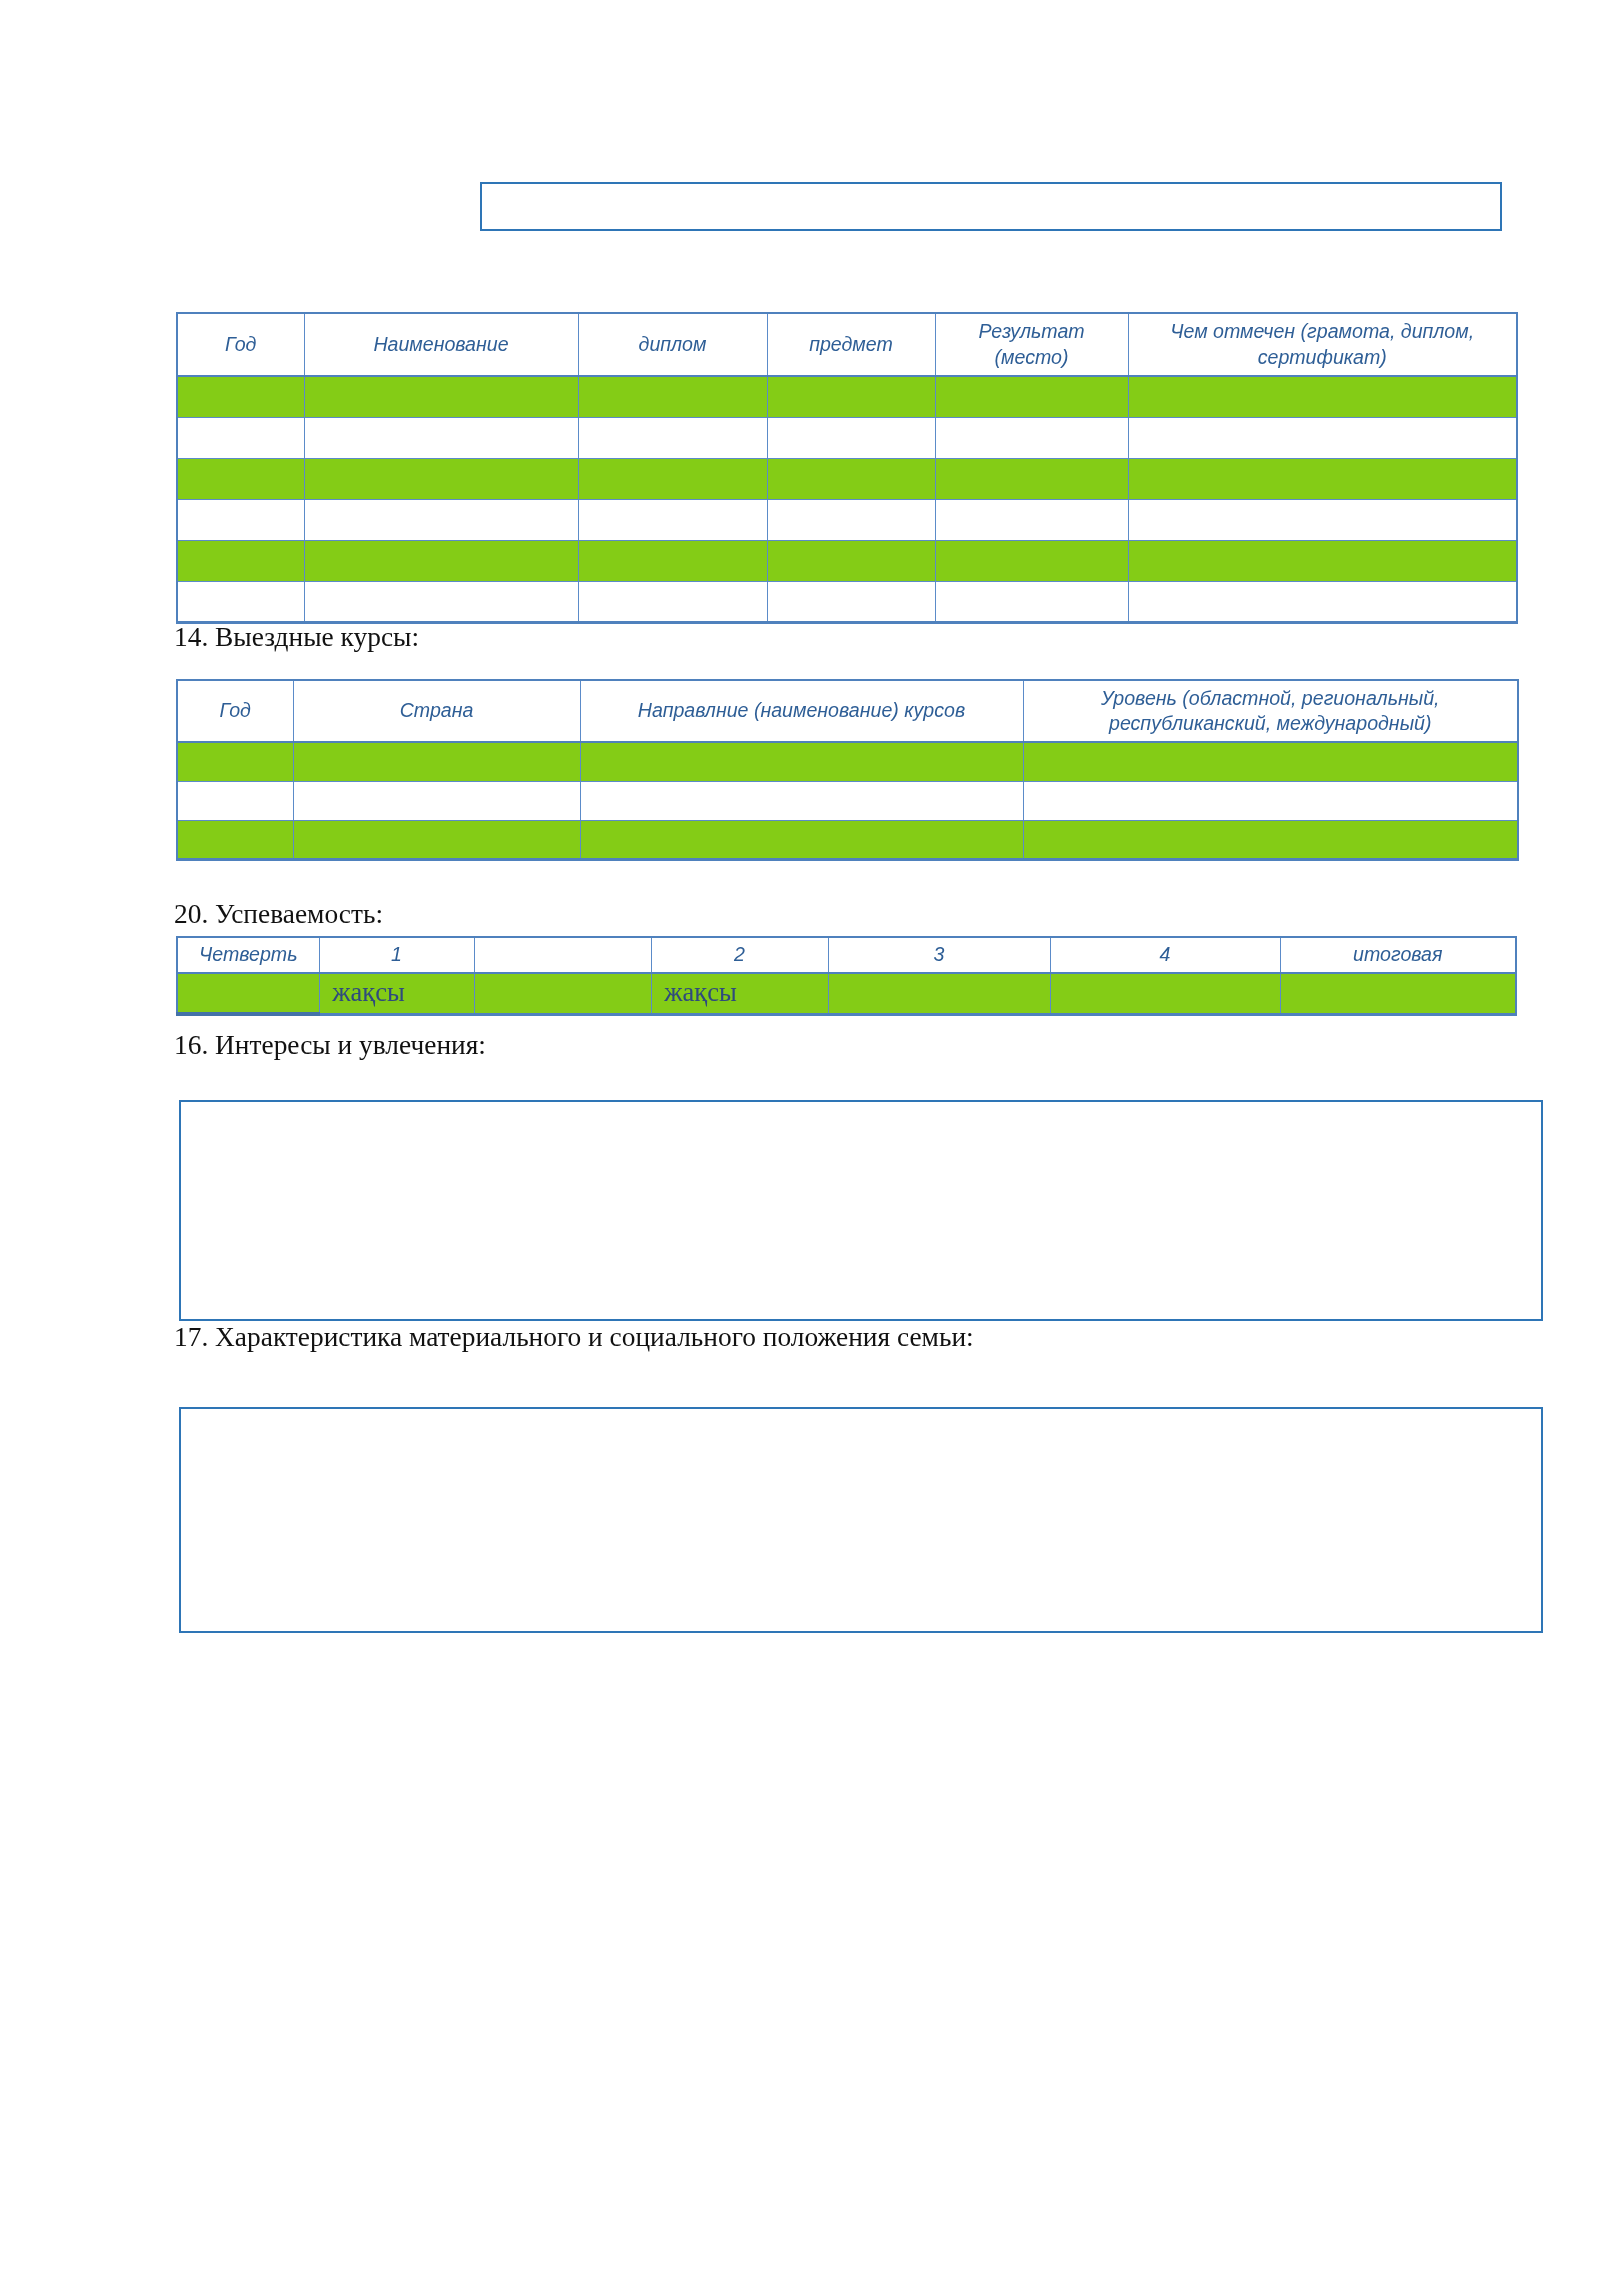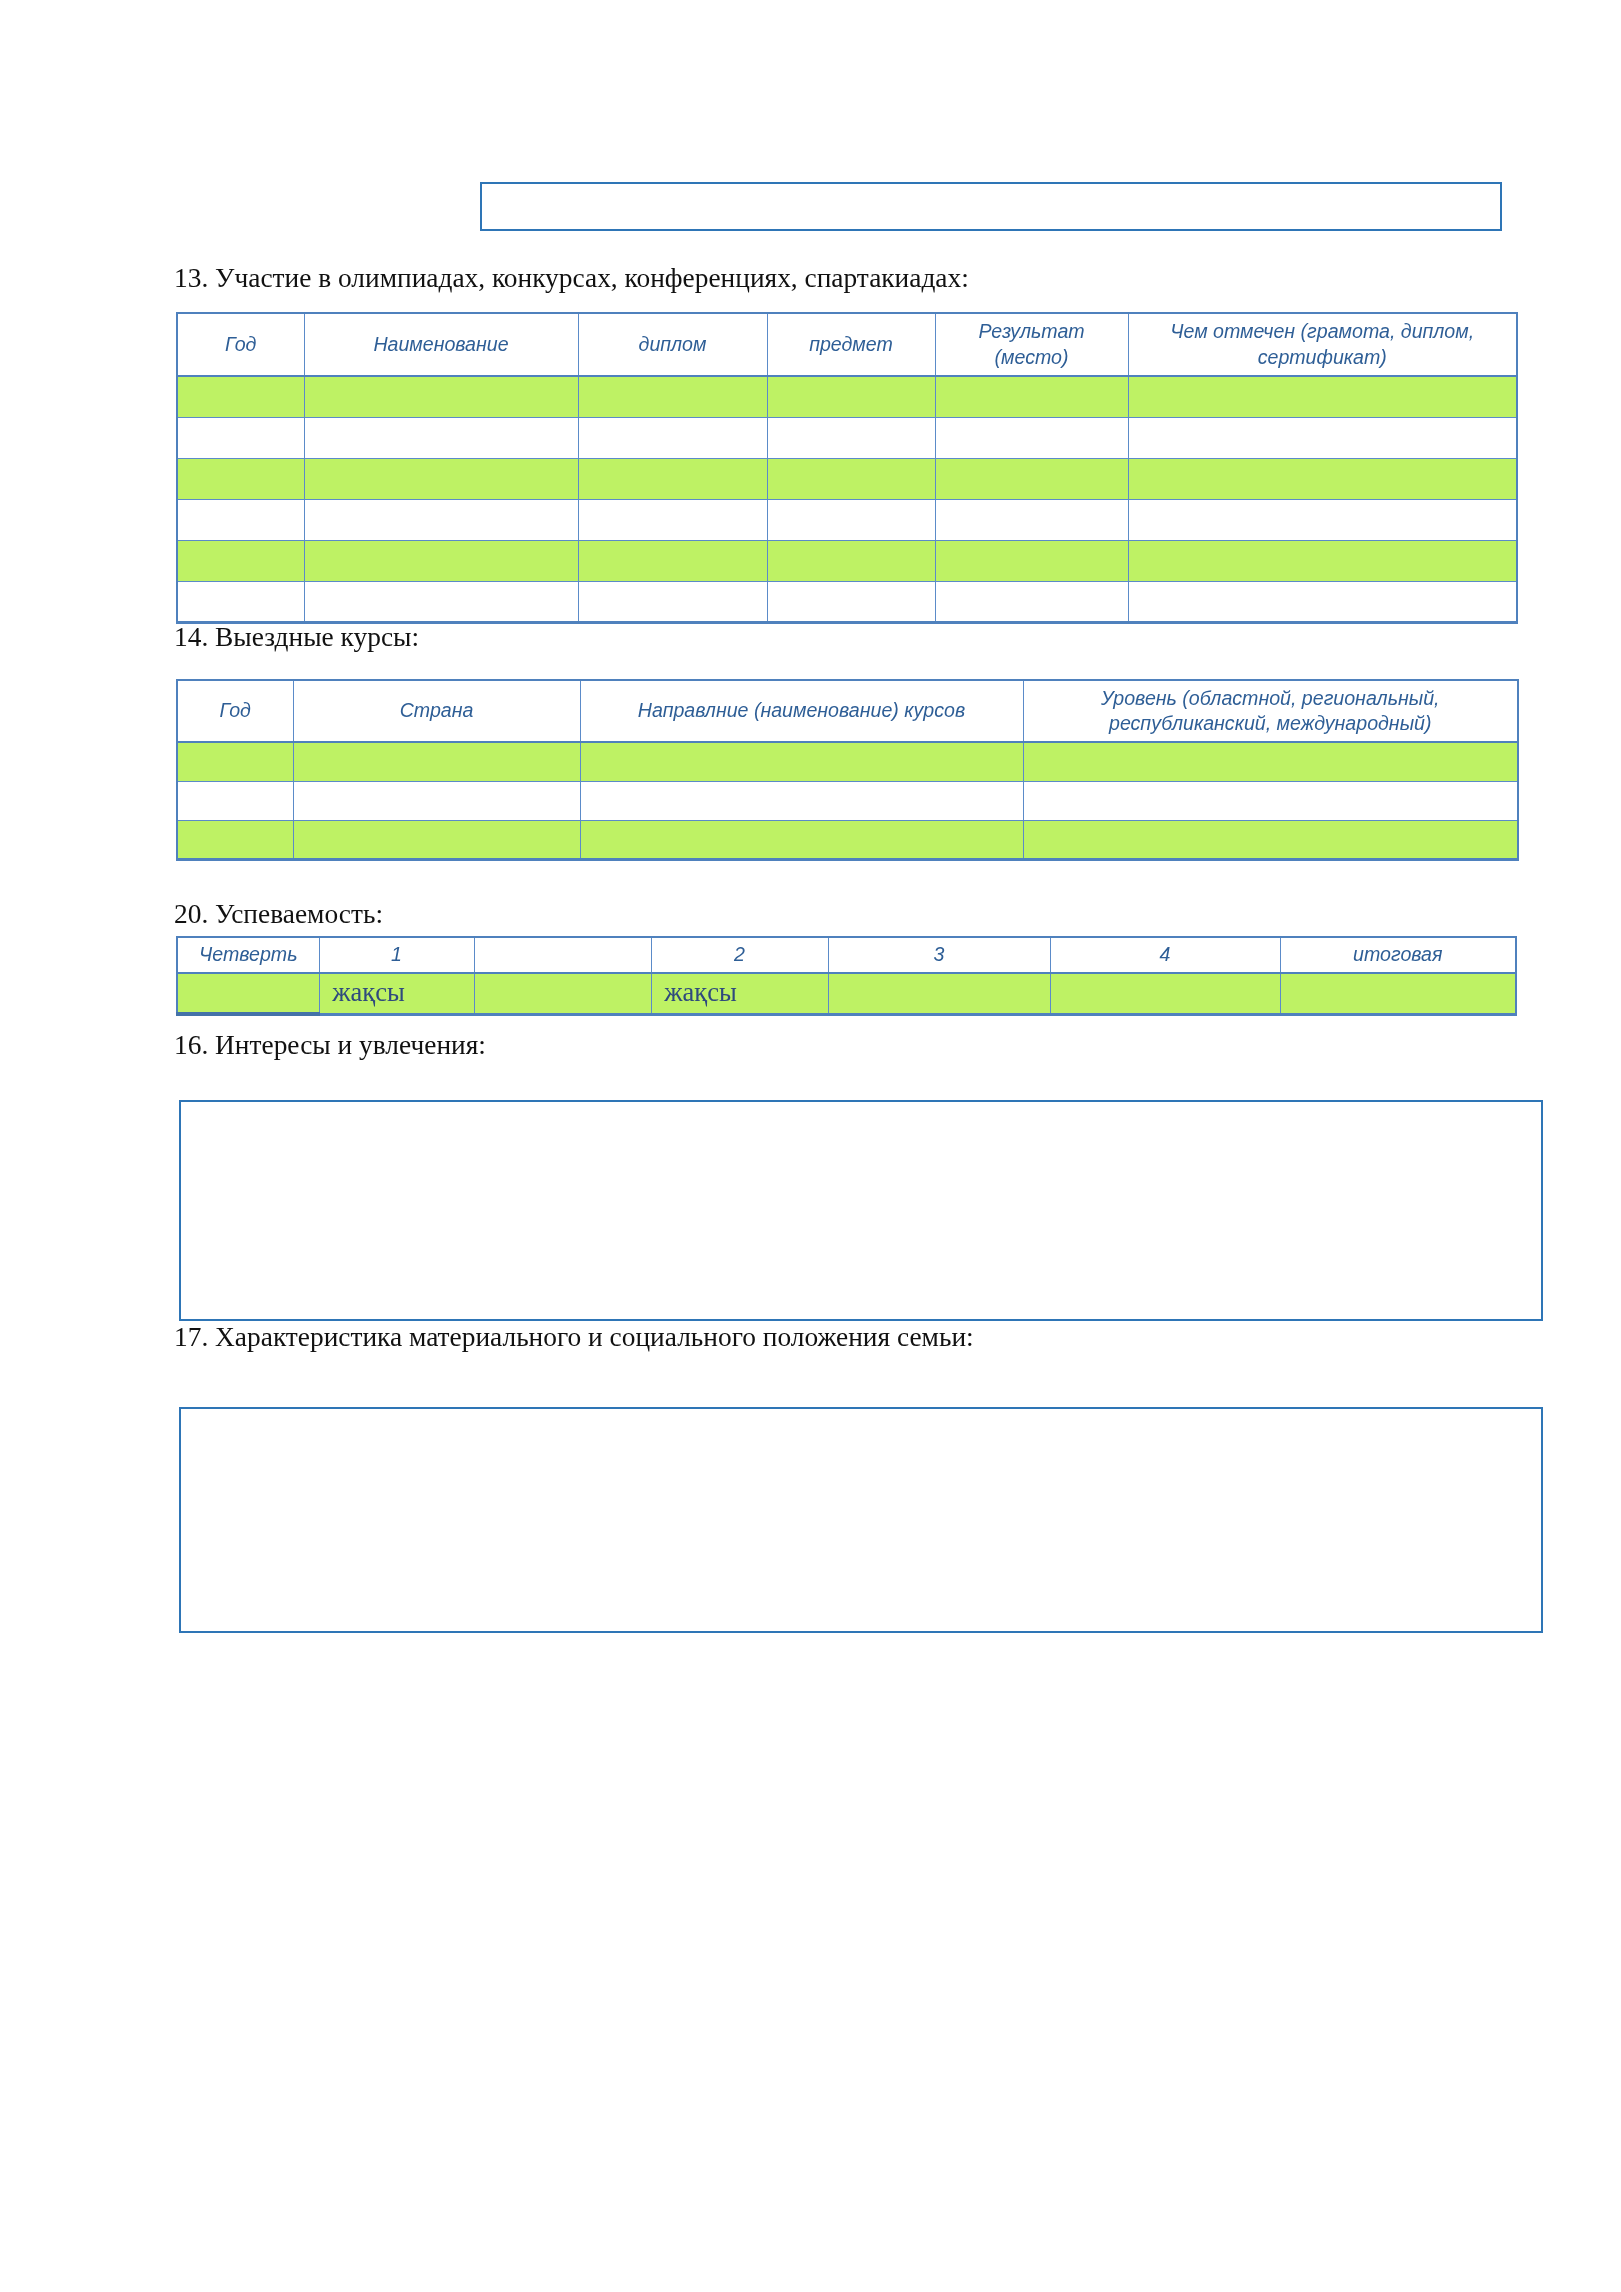--- a/index.html
+++ b/index.html
@@ -55,21 +55,21 @@
     font-weight:normal;
     color:#2e5e96;
     font-size:19.6px;
     line-height:1.3;
     text-align:center;
     vertical-align:middle;
     padding:3.9px 7.8px;
     background:#ffffff;
     border-bottom:2.5px solid #4f81bd;
   }
-  .doc-table tbody tr.banded td{background:#bef264;}
+  .doc-table tbody tr.banded td{background:#84cc16;}
   .doc-table tbody td{background:#ffffff;}
 
   #table13{top:312px;width:1341px;}
   #table13 thead tr{height:63px;}
   #table13 tbody tr{height:41px;}
 
   #table14{top:679px;width:1341px;}
   #table14 thead tr{height:62px;}
   #table14 tbody tr{height:39px;}
 
@@ -87,21 +87,20 @@
   }
   #table15 tbody td:first-child{border-bottom:4.9px solid #4472a8;}
 </style>
 </head>
 <body>
 
 <div class="page">
 
   <div class="fill-box" id="top-field"></div>
 
-  <div class="heading" id="h13">13. Участие в олимпиадах, конкурсах, конференциях, спартакиадах:</div>
 
   <table class="doc-table" id="table13">
     <colgroup>
       <col style="width:127px">
         <col style="width:274px">
         <col style="width:189px">
       <col style="width:168px">
         <col style="width:193px">
         <col style="width:389px">
     </colgroup>

